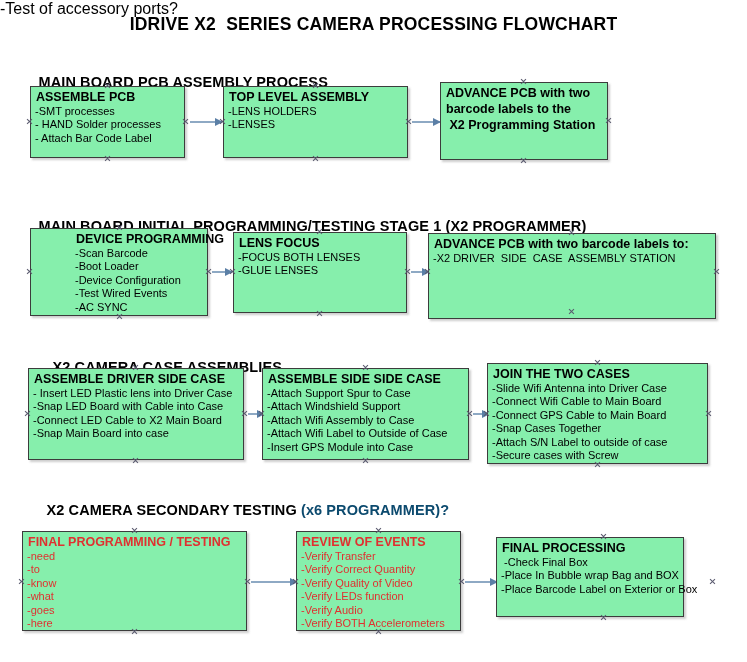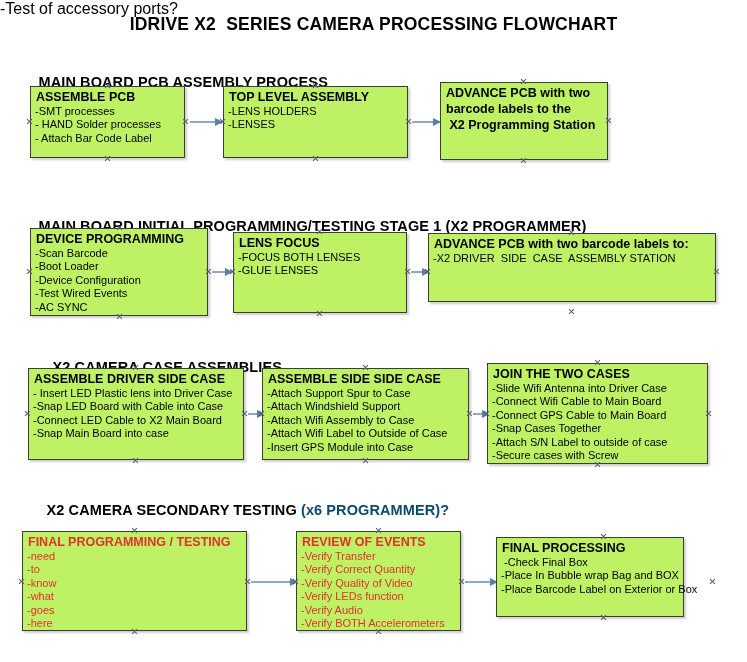--- a/index.html
+++ b/index.html
@@ -43,21 +43,21 @@
     letter-spacing: 0.1px;
   }
   .section-header .hl-red {
     color: #0c4a6e;
   }
 
   
   .pbox {
     position: absolute;
     box-sizing: border-box;
-    background: #bef264;
+    background: #86efac;
     border: 1.4px solid #3c3c3c;
     box-shadow: 2px 2px 2px rgba(90,90,90,0.30);
     padding: 2px 0 0 0;
   }
   .pbox .ptitle {
     font-size: 12.5px;
     font-weight: bold;
     color: #000000;
     white-space: pre;
     padding: 1px 0 1px 5px;
@@ -163,21 +163,21 @@
     <div class="pline"> X2 Programming Station</div>
   </div>
   <div class="handle" style="left:520px; top:78px;"></div>
   <div class="handle" style="left:605px; top:117px;"></div>
   <div class="handle" style="left:520px; top:157px;"></div>
 
   <div class="section-header" style="left:22px; top:202px;">
     <span>MAIN BOARD INITIAL PROGRAMMING/TESTING STAGE 1 (X2 PROGRAMMER)</span>
   </div>
 
-  <div class="pbox" style="left:30px; top:228px; width:178px; height:88px;">
+  <div class="pbox" style="left:30px; top:228px; width:178px; height:88px;padding-left:40px;">
     <div class="ptitle">DEVICE PROGRAMMING</div>
     <div class="pline">-Scan Barcode</div>
     <div class="pline">-Boot Loader</div>
     <div class="pline">-Device Configuration</div>
     <div class="pline">-Test Wired Events</div>
     <div class="pline">-AC SYNC</div>
   </div>
   <div class="handle" style="left:116px; top:224px;"></div>
   <div class="handle" style="left:26px;  top:268px;"></div>
   <div class="handle" style="left:205px; top:268px;"></div>
@@ -190,21 +190,21 @@
     <div class="pline">-FOCUS BOTH LENSES</div>
     <div class="pline">-GLUE LENSES</div>
   </div>
   <div class="handle" style="left:316px; top:228px;"></div>
   <div class="handle" style="left:229px; top:268px;"></div>
   <div class="handle" style="left:404px; top:268px;"></div>
   <div class="handle" style="left:316px; top:310px;"></div>
 
   <div class="arrow" style="left:411px; top:271px; width:18px;"></div>
 
-  <div class="pbox" style="left:428px; top:233px; width:288px; height:69px;">
+  <div class="pbox" style="left:428px; top:233px; width:288px; height:86px;">
     <div class="ptitle">ADVANCE PCB with two barcode labels to:</div>
     <div class="pline">-X2 DRIVER  SIDE  CASE  ASSEMBLY STATION</div>
   </div>
   <div class="handle" style="left:568px; top:229px;"></div>
   <div class="handle" style="left:424px; top:268px;"></div>
   <div class="handle" style="left:713px; top:268px;"></div>
   <div class="handle" style="left:568px; top:308px;"></div>
 
   <div class="section-header" style="left:36px; top:343px;">
     <span>X2 CAMERA CASE ASSEMBLIES</span>

